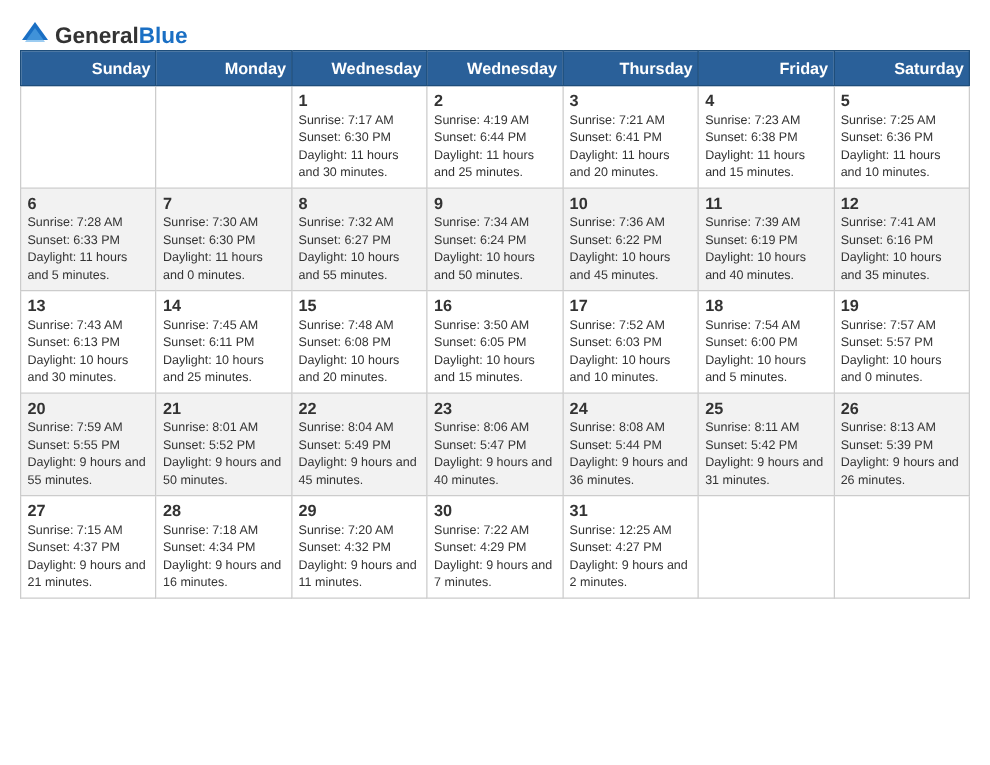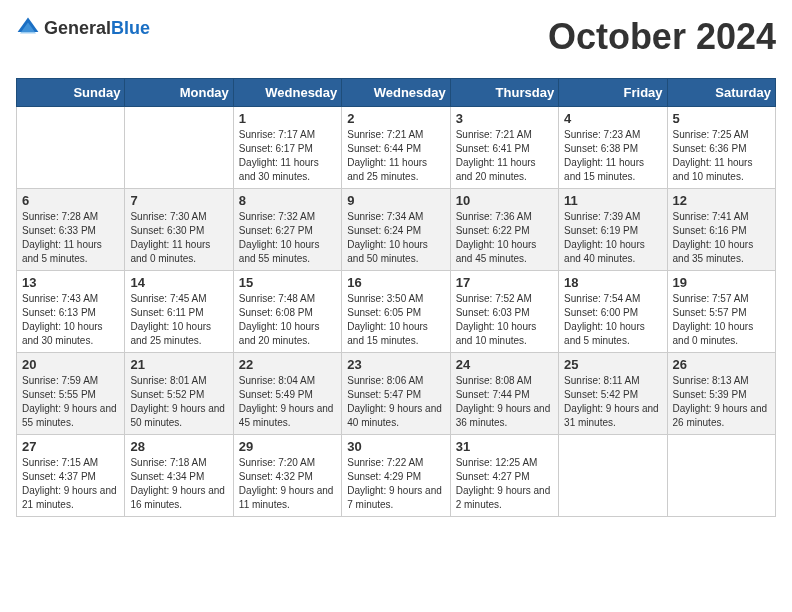--- a/index.html
+++ b/index.html
@@ -7,21 +7,21 @@
       font-family: Arial, sans-serif;
       background: #fff;
       width: 792px;
       min-height: 612px;
       padding: 16px;
     }
     .header {
       display: flex;
       justify-content: space-between;
       align-items: flex-start;
-      margin-bottom: 20px;
+      margin-bottom: 0;
     }
     .logo {
       display: flex;
       align-items: center;
       gap: 4px;
     }
     .logo-text-general {
       font-size: 18px;
       font-weight: bold;
       color: #333;
@@ -96,21 +96,20 @@
   <div class="logo">
     <svg class="logo-icon" viewBox="0 0 30 30" xmlns="http://www.w3.org/2000/svg">
       <polygon points="15,2 28,20 2,20" fill="#1a6fc4"></polygon>
       <polygon points="15,8 25,22 5,22" fill="#5aaae8" opacity="0.6"></polygon>
     </svg>
     <span>
       <span class="logo-text-general">General</span><span class="logo-text-blue">Blue</span>
     </span>
   </div>
   <div class="title-block">
-    <div class="month-title">October 2024</div>
   </div>
 </div>
 
 <table class="calendar-table">
   <thead>
     <tr>
     <th>Sunday</th>
         <th>Monday</th>
         <th>Wednesday</th>
         <th>Wednesday</th>
@@ -119,26 +118,26 @@
         <th>Saturday</th>
       </tr>
   </thead>
   <tbody id="calendar-body">
   <tr>
         <td class="empty-cell"></td>
         <td class="empty-cell"></td>
         <td>
           <span class="day-number">1</span>
           <div class="day-detail">Sunrise: 7:17 AM
-Sunset: 6:17 PM
+Sunset: 6:30 PM
 Daylight: 11 hours and 30 minutes.</div>
         </td>
         <td>
           <span class="day-number">2</span>
-          <div class="day-detail">Sunrise: 7:21 AM
+          <div class="day-detail">Sunrise: 4:19 AM
 Sunset: 6:44 PM
 Daylight: 11 hours and 25 minutes.</div>
         </td>
         <td>
           <span class="day-number">3</span>
           <div class="day-detail">Sunrise: 7:21 AM
 Sunset: 6:41 PM
 Daylight: 11 hours and 20 minutes.</div>
         </td>
         <td>
@@ -263,21 +262,21 @@
         </td>
         <td>
           <span class="day-number">23</span>
           <div class="day-detail">Sunrise: 8:06 AM
 Sunset: 5:47 PM
 Daylight: 9 hours and 40 minutes.</div>
         </td>
         <td>
           <span class="day-number">24</span>
           <div class="day-detail">Sunrise: 8:08 AM
-Sunset: 7:44 PM
+Sunset: 5:44 PM
 Daylight: 9 hours and 36 minutes.</div>
         </td>
         <td>
           <span class="day-number">25</span>
           <div class="day-detail">Sunrise: 8:11 AM
 Sunset: 5:42 PM
 Daylight: 9 hours and 31 minutes.</div>
         </td>
         <td>
           <span class="day-number">26</span>

